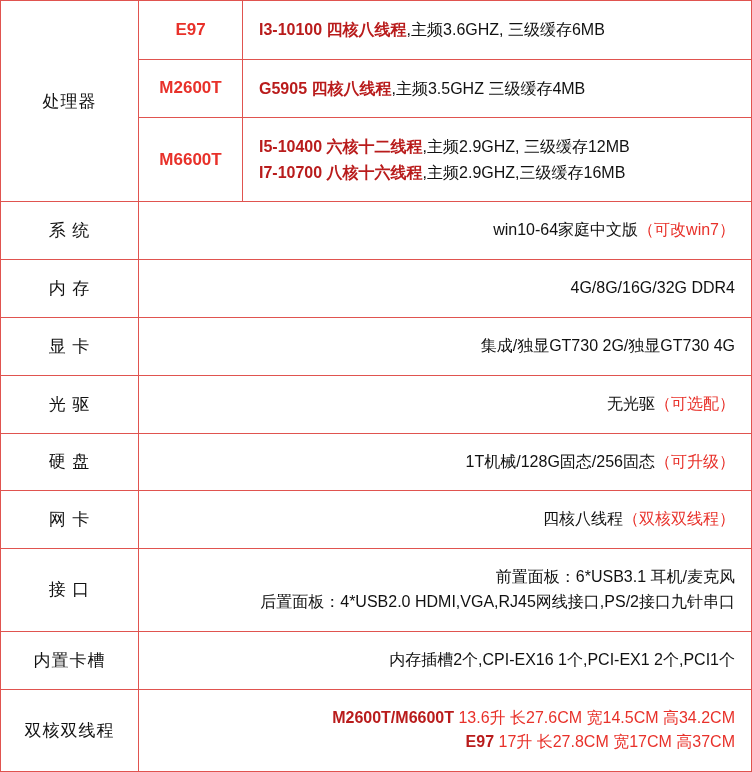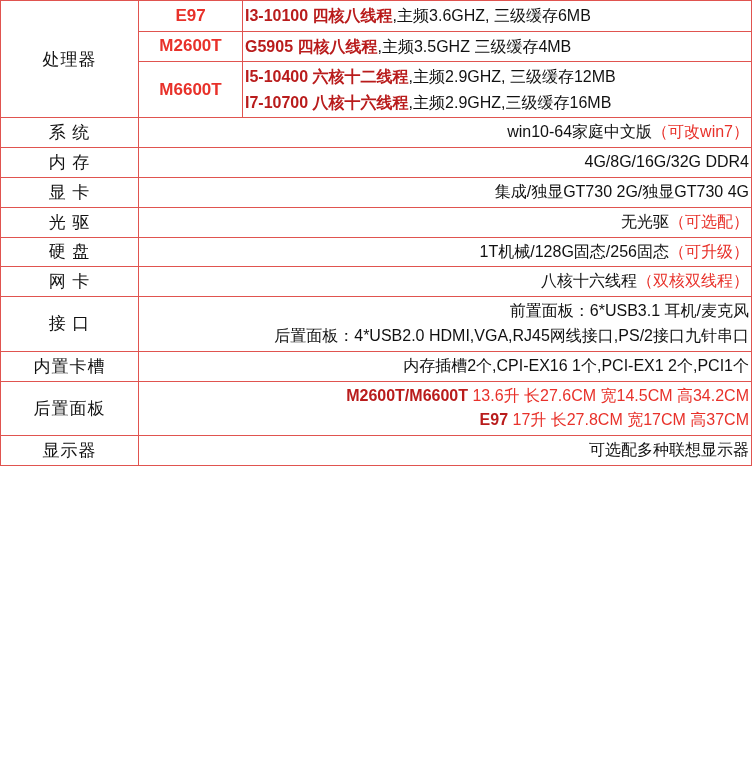--- a/index.html
+++ b/index.html
@@ -15,21 +15,21 @@
     overflow: hidden;
   }
   .spec-table {
     width: 752px;
     border-collapse: collapse;
     table-layout: fixed;
   }
   .spec-table td {
     border: 1px solid #d9534f;
     border-color: #e0534f;
-    padding: 2px;
+    padding: 16px;
     vertical-align: middle;
   }
   
   .label-cell {
     width: 138px;
     text-align: center;
     font-size: 17px;
     color: #111111;
     padding: 10px 4px;
     letter-spacing: 1px;
@@ -138,39 +138,39 @@
   <tr>
     <td class="label-cell">硬  盘</td>
     <td class="value-cell" colspan="2">
       <span>1T机械/128G固态/256固态</span><span class="red-note">（可升级）</span>
     </td>
   </tr>
 
   <tr>
     <td class="label-cell">网  卡</td>
     <td class="value-cell" colspan="2">
-      <span>八核十六线程</span><span class="red-note">（双核双线程）</span>
+      <span>四核八线程</span><span class="red-note">（双核双线程）</span>
     </td>
   </tr>
 
   <tr>
     <td class="label-cell">接  口</td>
     <td class="value-cell" colspan="2">
       <span class="line">前置面板：6*USB3.1 耳机/麦克风</span>
       <span class="line">后置面板：4*USB2.0  HDMI,VGA,RJ45网线接口,PS/2接口九针串口</span>
     </td>
   </tr>
 
   <tr>
     <td class="label-cell">内置卡槽</td>
     <td class="value-cell" colspan="2">内存插槽2个,CPI-EX16 1个,PCI-EX1 2个,PCI1个</td>
   </tr>
 
   <tr>
-    <td class="label-cell">后置面板</td>
+    <td class="label-cell">双核双线程</td>
     <td class="value-cell" colspan="2">
       <span class="line">
         <span class="red">M2600T/M6600T</span><span class="red-note">  13.6升   长27.6CM 宽14.5CM 高34.2CM</span>
       </span>
       <span class="line">
         <span class="red">E97</span><span class="red-note">  17升  长27.8CM 宽17CM 高37CM</span>
       </span>
     </td>
   </tr>
 

